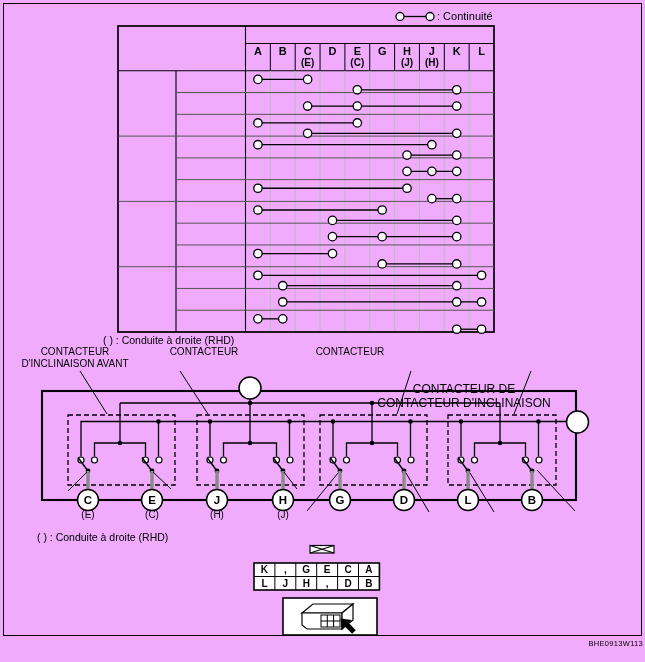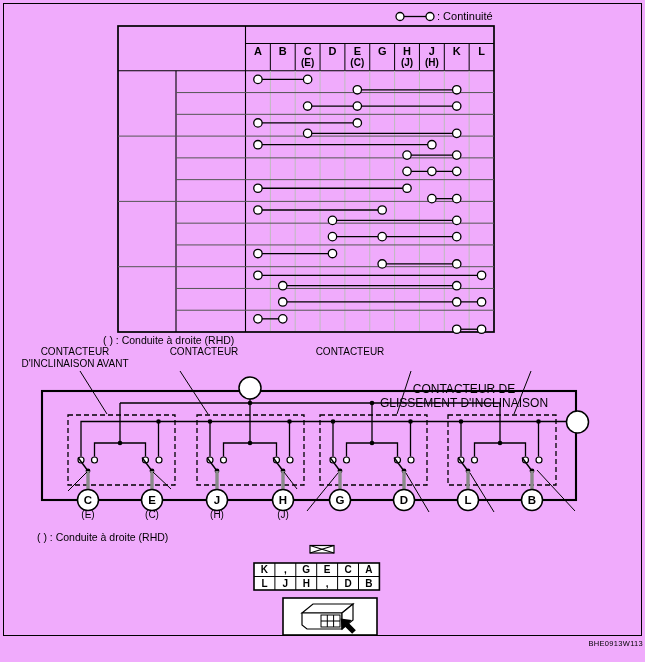--- a/index.html
+++ b/index.html
@@ -304,21 +304,21 @@
       <div>D'INCLINAISON AVANT</div>
     </div>
     <div class="t c" style="left: 114px; top: 346px; width: 180px; font-size: 10px; line-height: 1.2;">
       <div>CONTACTEUR</div>
     </div>
     <div class="t c" style="left: 260px; top: 346px; width: 180px; font-size: 10px; line-height: 1.2;">
       <div>CONTACTEUR</div>
     </div>
     <div class="t c" style="left: 374px; top: 346px; width: 180px; font-size: 12px; line-height: 1.2; margin-top: 36px;">
       <div>CONTACTEUR DE</div>
-      <div>GLISSEMENT D'INCLINAISON</div>
+      <div>CONTACTEUR D'INCLINAISON</div>
     </div>
     <div class="t" style="left: 254px; top: 564px; width: 20.9px; height: 13.5px; text-align: center; font-size: 10px; font-weight: 600; line-height: 12.5px;">K</div>
     <div class="t" style="left: 274.9px; top: 564px; width: 20.9px; height: 13.5px; text-align: center; font-size: 10px; font-weight: 600; line-height: 12.5px;">,</div>
     <div class="t" style="left: 295.8px; top: 564px; width: 20.9px; height: 13.5px; text-align: center; font-size: 10px; font-weight: 600; line-height: 12.5px;">G</div>
     <div class="t" style="left: 316.7px; top: 564px; width: 20.9px; height: 13.5px; text-align: center; font-size: 10px; font-weight: 600; line-height: 12.5px;">E</div>
     <div class="t" style="left: 337.6px; top: 564px; width: 20.9px; height: 13.5px; text-align: center; font-size: 10px; font-weight: 600; line-height: 12.5px;">C</div>
     <div class="t" style="left: 358.5px; top: 564px; width: 20.9px; height: 13.5px; text-align: center; font-size: 10px; font-weight: 600; line-height: 12.5px;">A</div>
     <div class="t" style="left: 254px; top: 577.5px; width: 20.9px; height: 13.5px; text-align: center; font-size: 10px; font-weight: 600; line-height: 12.5px;">L</div>
     <div class="t" style="left: 274.9px; top: 577.5px; width: 20.9px; height: 13.5px; text-align: center; font-size: 10px; font-weight: 600; line-height: 12.5px;">J</div>
     <div class="t" style="left: 295.8px; top: 577.5px; width: 20.9px; height: 13.5px; text-align: center; font-size: 10px; font-weight: 600; line-height: 12.5px;">H</div>

